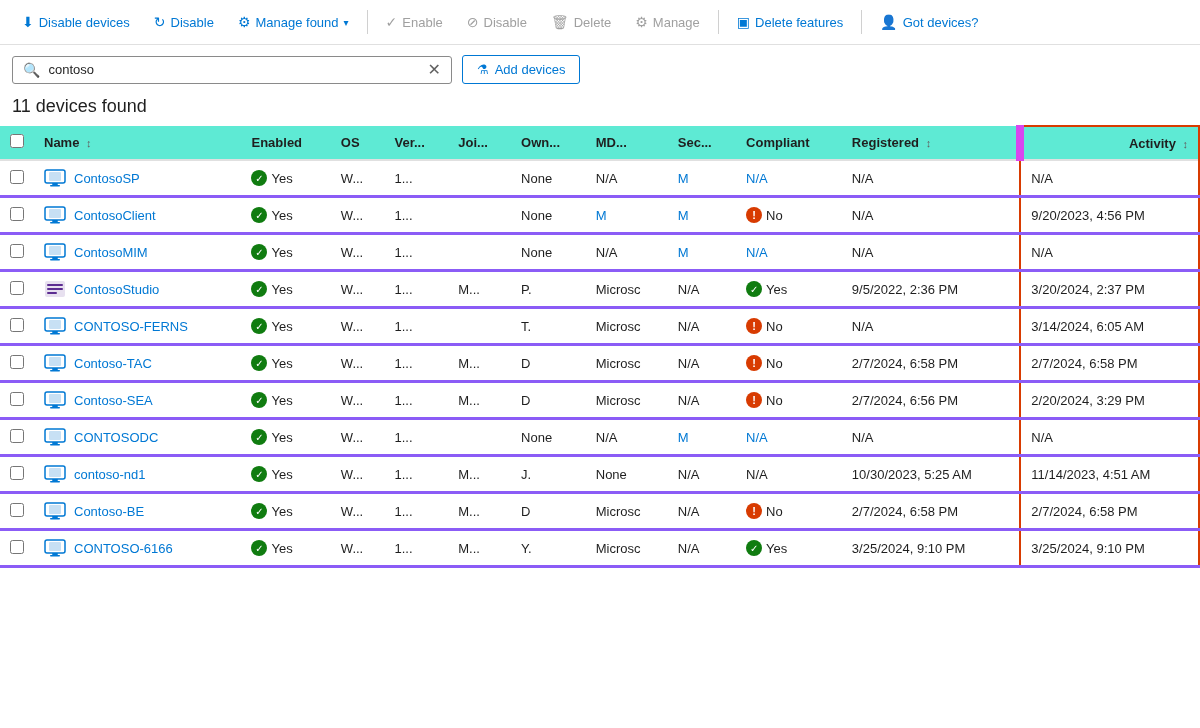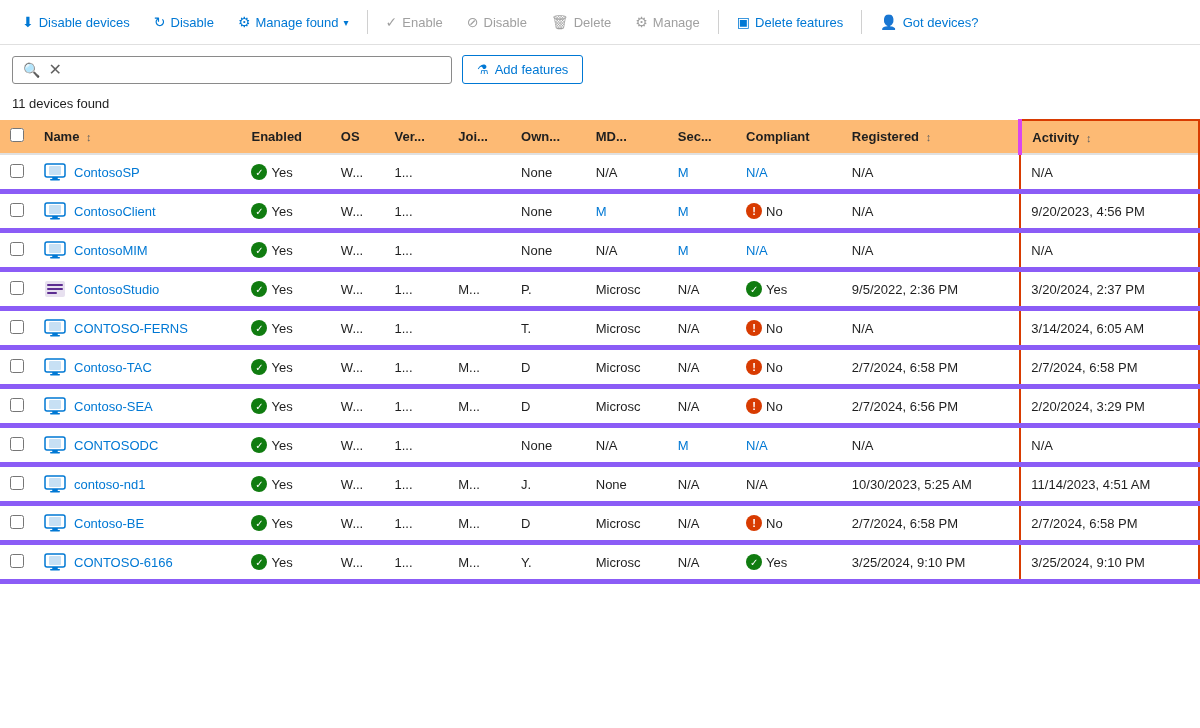--- a/index.html
+++ b/index.html
@@ -78,45 +78,45 @@
       border-radius: 3px;
       background: none;
       color: #0078d4;
       cursor: pointer;
       font-size: 13px;
     }
 
     
     .device-count {
       padding: 2px 12px 8px;
-      font-size: 13px;
+      font-size: 18px;
       color: #1f1f1f;
     }
 
     
     .table-container { overflow-x: auto; }
     table {
       width: 100%;
       border-collapse: collapse;
       font-size: 13px;
     }
     thead tr {
       border-bottom: 2px solid #e0e0e0;
     }
     th {
       padding: 8px 10px;
       text-align: left;
       font-weight: 600;
       color: #1f1f1f;
       white-space: nowrap;
-      background: #fdba74;
+      background: #5eead4;
     }
     th .sort-icon { color: #616161; font-size: 11px; margin-left: 3px; }
     tbody tr {
-      border-bottom: 5px solid #8b5cf6;
+      border-bottom: 3px solid #8b5cf6;
     }
     td {
       padding: 8px 10px;
       vertical-align: middle;
       white-space: nowrap;
     }
     .checkbox-col { width: 32px; }
     input[type="checkbox"] { cursor: pointer; width: 14px; height: 14px; }
 
     
@@ -183,23 +183,24 @@
       text-decoration: none;
       cursor: pointer;
     }
 
     
     .activity-col {
       border-left: 2px solid #d83b01;
       border-right: 2px solid #d83b01;
     }
     thead .activity-th {
-      border-left: 4px solid #d946ef;
+      border-left: 8px solid #d946ef;
       border-right: 2px solid #d83b01;
       border-top: 2px solid #d83b01;
+      text-align: right;
     }
     tbody tr:last-child .activity-col {
       border-bottom: 2px solid #d83b01;
     }
   </style>
 </head>
 <body>
 
 <div class="toolbar">
   <button class="toolbar-btn">
@@ -240,25 +241,26 @@
   <div class="toolbar-divider"></div>
   <button class="toolbar-btn">
     <span class="toolbar-icon">👤</span>
     <span>Got devices?</span>
   </button>
 </div>
 
 <div class="search-bar">
   <div class="search-input-wrapper">
     <span class="search-icon-span">🔍</span>
+    <input type="text" class="search-input" value="contoso" style="">
     <button class="clear-btn">✕</button>
   </div>
   <button class="add-filters-btn">
     <span>⚗</span>
-    <span>Add features</span>
+    <span>Add devices</span>
   </button>
 </div>
 
 <div class="device-count">
   <span>11 devices found</span>
 </div>
 
 <div class="table-container">
   <table>
     <thead>

